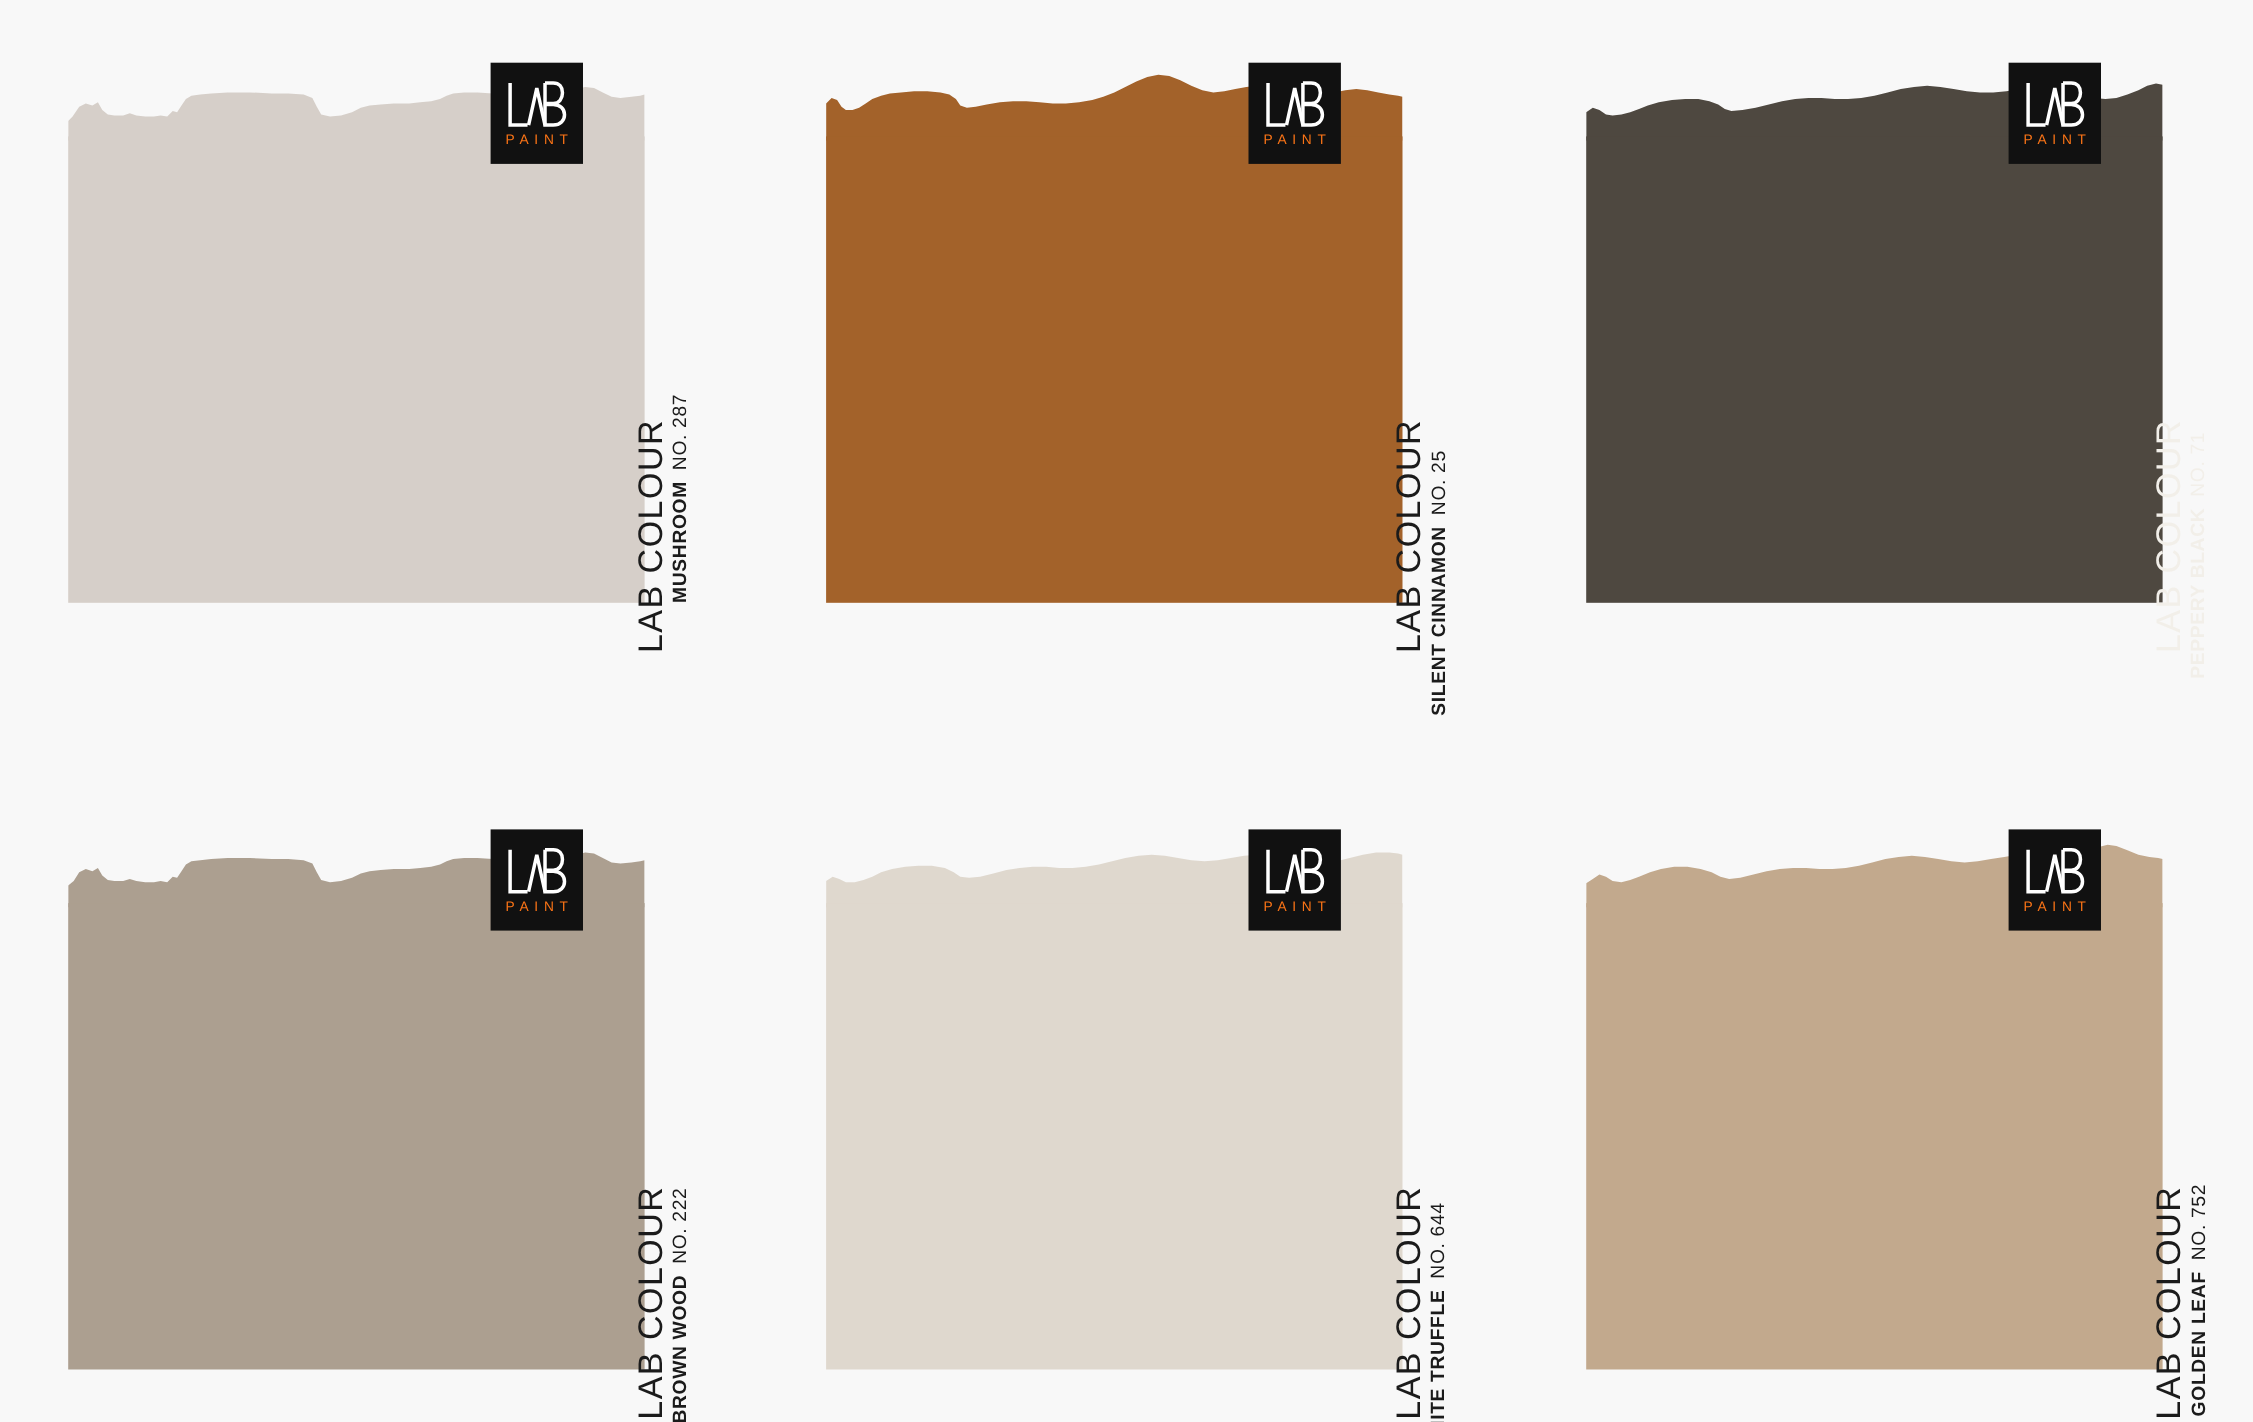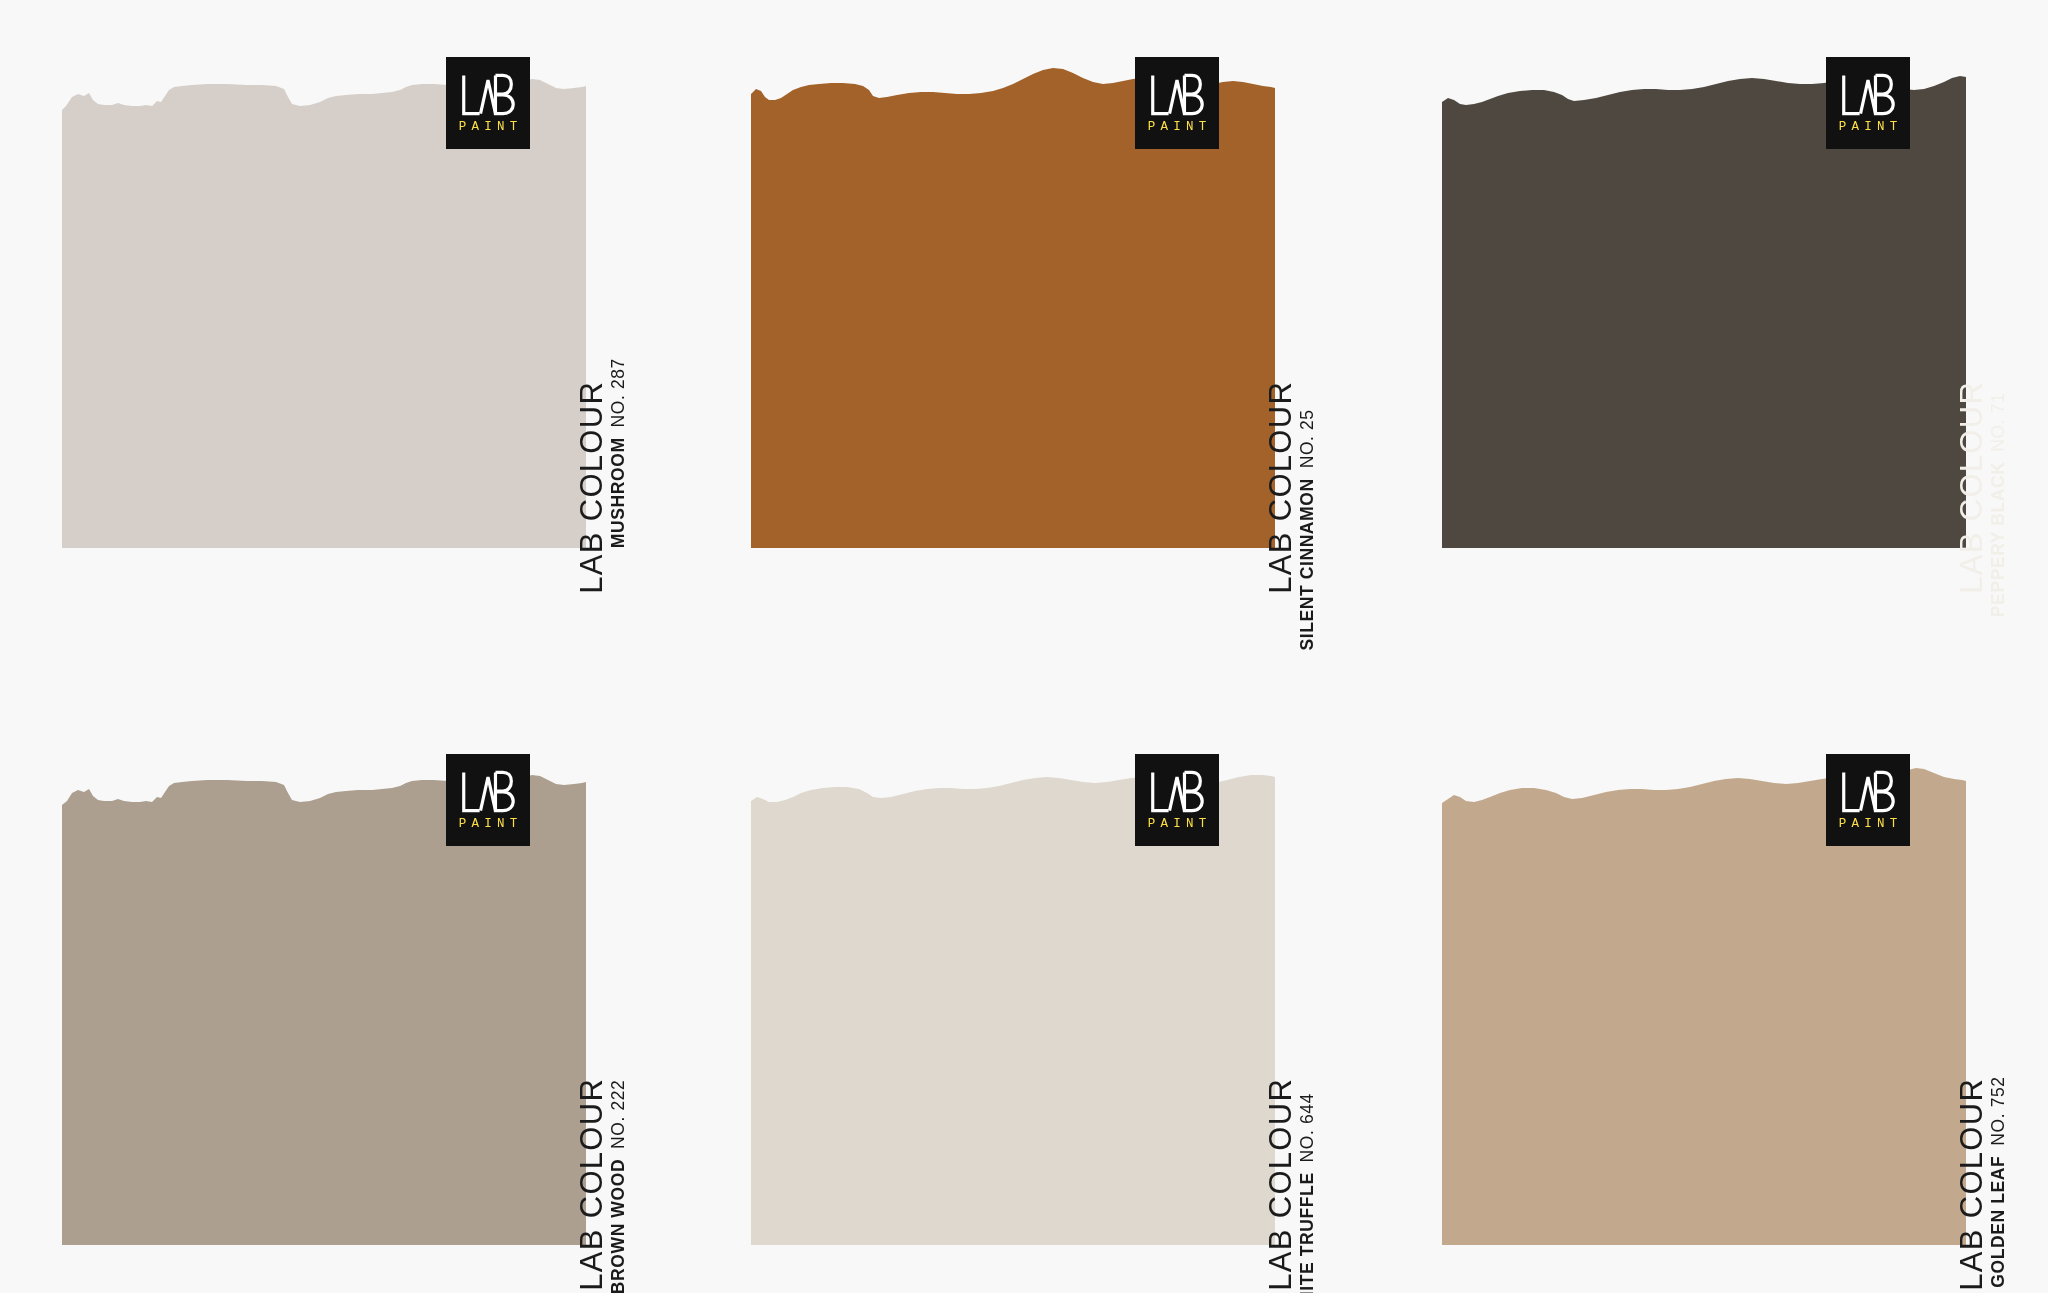--- a/index.html
+++ b/index.html
@@ -83,22 +83,22 @@
     stroke-linecap: butt;
     stroke-linejoin: miter;
   }
   .logo-lab .bowl {
     fill: none;
     stroke: #ffffff;
     stroke-width: 3.4;
   }
 
   .logo-paint {
-    color: #fde047;
-    font-family: Liberation Mono, monospace;
+    color: #f97316;
+    font-family: Liberation Sans, sans-serif;
     font-size: 12.5px;
     letter-spacing: 5.2px;
     text-indent: 5.2px;
     font-weight: 400;
     line-height: 1;
     white-space: nowrap;
   }
 
   
   .caption {

